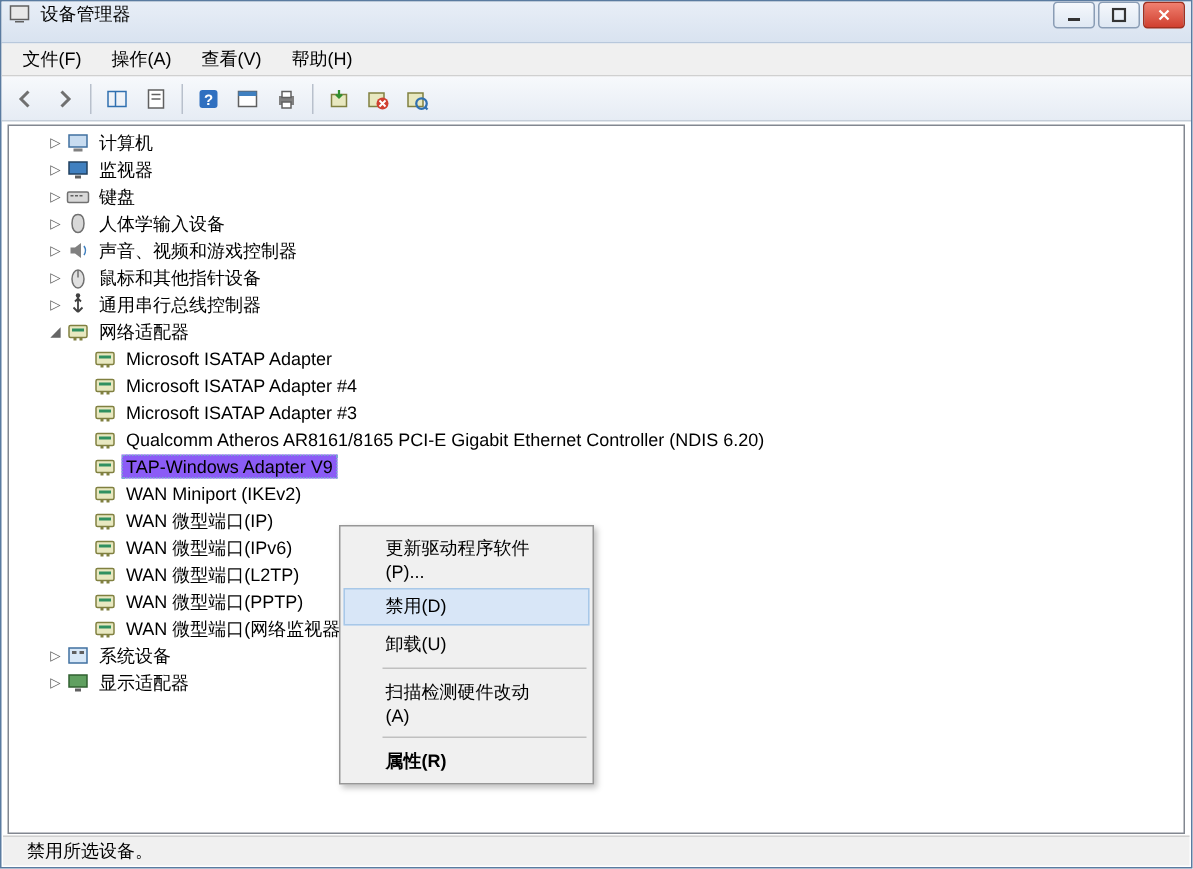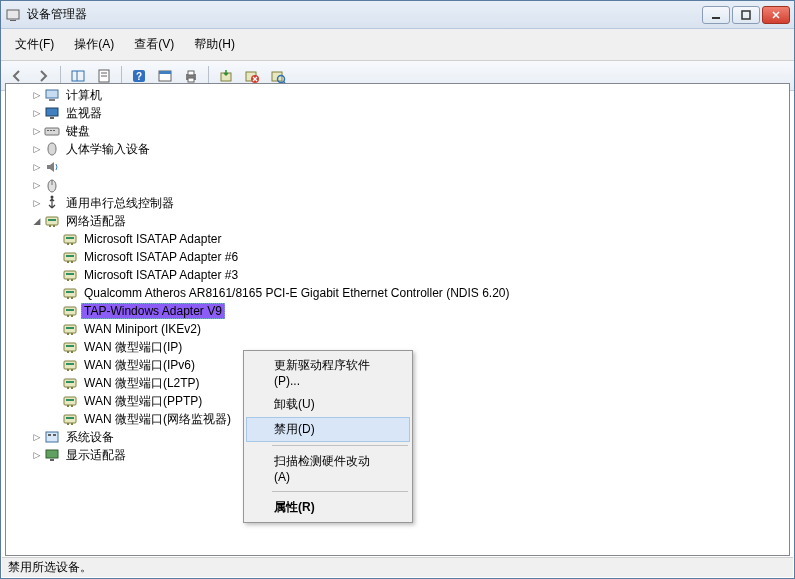--- a/index.html
+++ b/index.html
@@ -12,21 +12,20 @@
     overflow: hidden;
     position: relative;
     border: 1px solid #5a7ba0;
   }
   
   .titlebar {
     height: 28px;
     background: linear-gradient(#e8eef7, #d9e3f0);
     border-bottom: 1px solid #b8c8dc;
     display: flex;
-    align-items: center;
     padding: 0 4px;
   }
   .titlebar .app-icon {
     width: 16px; height: 16px;
     margin-right: 6px;
     display: inline-flex; align-items: center; justify-content: center;
   }
   .titlebar .title { flex: 1; color: #000; }
   .win-btns { display: flex; gap: 2px; }
   .win-btn {
@@ -38,21 +37,21 @@
     background: linear-gradient(#f5f8fc, #dfe8f3);
     cursor: default;
   }
   .win-btn.close {
     background: linear-gradient(#f08070, #d04030);
     border-color: #a03020;
     color: #fff;
   }
   
   .menubar {
-    height: 32px;
+    height: 22px;
     background: #f0f0f0;
     display: flex;
     align-items: center;
     padding: 0 4px;
     border-bottom: 1px solid #d0d0d0;
   }
   .menubar .menu-item {
     padding: 2px 10px;
     cursor: default;
   }
@@ -136,21 +135,21 @@
     margin: 3px 2px 3px 26px;
   }
   
   .statusbar {
     position: absolute;
     left: 1px; right: 1px; bottom: 1px;
     height: 20px;
     background: #f0f0f0;
     border-top: 1px solid #d0d0d0;
     display: flex; align-items: center;
-    padding: 0 6px;
+    padding: 0 16px;
   }
   
   .tree::-webkit-scrollbar { width: 16px; }
   .tree::-webkit-scrollbar-track { background: #f0f0f0; }
   .tree::-webkit-scrollbar-thumb { background: #c8d0da; border: 1px solid #a8b0ba; }
   
   svg { display: block; }
 </style>
 </head>
 <body>
@@ -306,30 +305,32 @@
       </div>
       <div class="tree-row">
         <span class="indent"></span>
         <span class="expander">▷</span>
         <span class="node-icon">
           <svg width="16" height="16">
             <path d="M3 6 L6 6 L10 3 L10 13 L6 10 L3 10 Z" fill="#808080"></path>
             <path d="M12 5 Q14 8 12 11" fill="none" stroke="#4080c0"></path>
           </svg>
         </span>
+        <span class="node-label">声音、视频和游戏控制器</span>
       </div>
       <div class="tree-row">
         <span class="indent"></span>
         <span class="expander">▷</span>
         <span class="node-icon">
           <svg width="16" height="16">
             <ellipse cx="8" cy="9" rx="4" ry="6" fill="#e0e0e0" stroke="#707070"></ellipse>
             <line x1="8" y1="3" x2="8" y2="8" stroke="#707070"></line>
           </svg>
         </span>
+        <span class="node-label">鼠标和其他指针设备</span>
       </div>
       <div class="tree-row">
         <span class="indent"></span>
         <span class="expander">▷</span>
         <span class="node-icon">
           <svg width="16" height="16">
             <path d="M8 2 L8 13 M8 13 L5 10 M8 13 L11 10 M6 6 L8 4 L10 6" fill="none" stroke="#404040" stroke-width="1.2"></path>
             <circle cx="8" cy="2" r="1.5" fill="#404040"></circle>
           </svg>
         </span>
@@ -367,21 +368,21 @@
         <span class="indent"></span>
         <span class="expander"></span>
         <span class="node-icon">
           <svg width="16" height="16">
             <rect x="2" y="4" width="12" height="8" rx="1" fill="#e8e8c0" stroke="#808040"></rect>
             <rect x="4" y="6" width="8" height="2" fill="#309060"></rect>
             <rect x="5" y="12" width="2" height="2" fill="#808040"></rect>
             <rect x="9" y="12" width="2" height="2" fill="#808040"></rect>
           </svg>
         </span>
-        <span class="node-label">Microsoft ISATAP Adapter #6</span>
+        <span class="node-label">Microsoft ISATAP Adapter #4</span>
       </div>
       <div class="tree-row">
         <span class="indent"></span>
         <span class="indent"></span>
         <span class="expander"></span>
         <span class="node-icon">
           <svg width="16" height="16">
             <rect x="2" y="4" width="12" height="8" rx="1" fill="#e8e8c0" stroke="#808040"></rect>
             <rect x="4" y="6" width="8" height="2" fill="#309060"></rect>
             <rect x="5" y="12" width="2" height="2" fill="#808040"></rect>
@@ -520,24 +521,24 @@
         <span class="node-icon">
           <svg width="16" height="16">
             <rect x="2" y="3" width="12" height="8" fill="#60a060" stroke="#306030"></rect>
             <rect x="6" y="12" width="4" height="2" fill="#606060"></rect>
           </svg>
         </span>
         <span class="node-label">显示适配器</span>
       </div>
     </div>
 
-  <div class="context-menu" style="left:220px; top:266px; width:170px;margin-left:17px;">
+  <div class="context-menu" style="left:220px; top:266px; width:170px;">
     <div class="cm-item">更新驱动程序软件(P)...</div>
+    <div class="cm-item hover">禁用(D)</div>
     <div class="cm-item">卸载(U)</div>
-    <div class="cm-item hover">禁用(D)</div>
     <div class="cm-sep"></div>
     <div class="cm-item">扫描检测硬件改动(A)</div>
     <div class="cm-sep"></div>
     <div class="cm-item" style="font-weight:bold">属性(R)</div>
   </div>
 </div>
 
 <div class="statusbar">
   <span>禁用所选设备。</span>
 </div>

